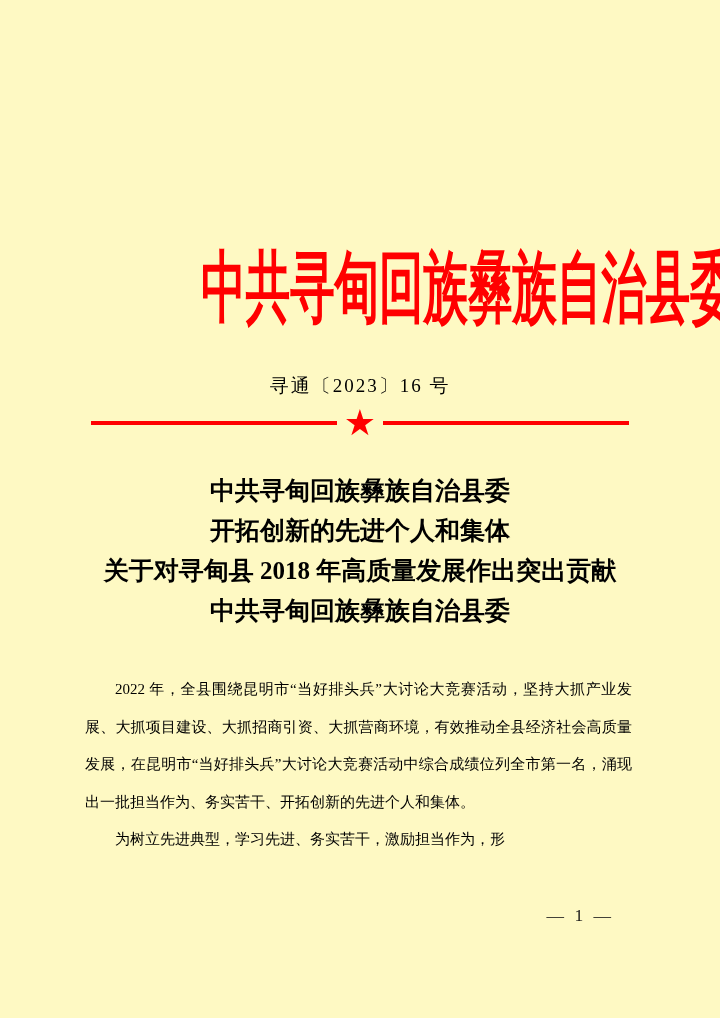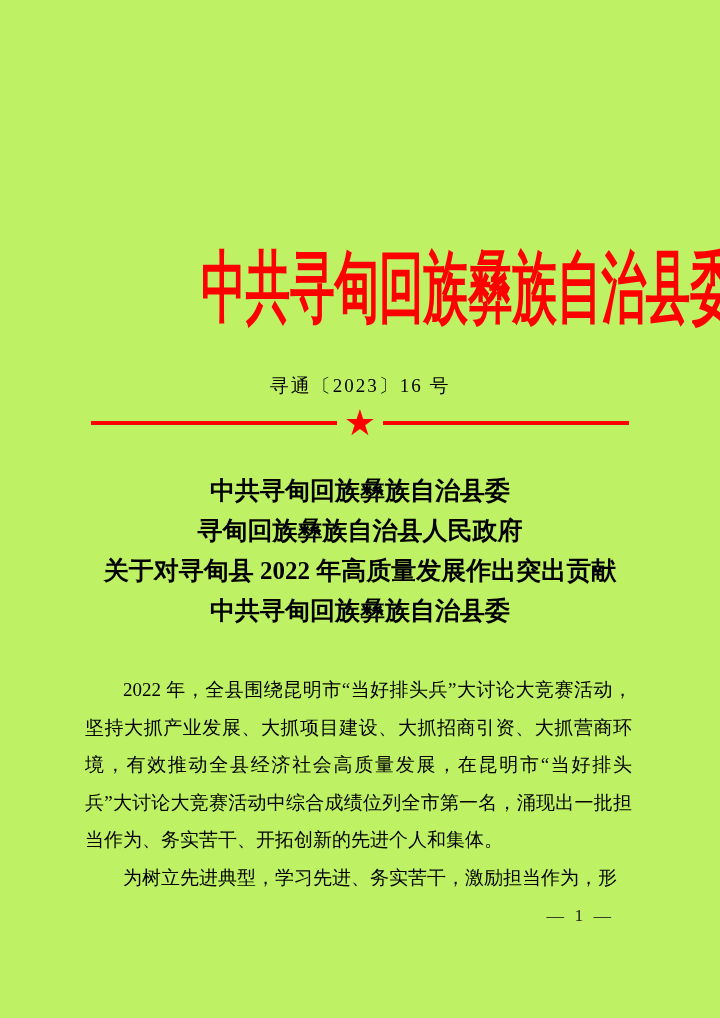--- a/index.html
+++ b/index.html
@@ -1,21 +1,21 @@
 <!DOCTYPE html>
 <html><head>
 <meta charset="utf-8">
 <style>
   * { margin: 0; padding: 0; box-sizing: border-box; }
   html, body { background: #ffffff; }
   .page {
     position: relative;
     width: 720px;
     height: 1018px;
-    background: #bef264;
+    background: #fef9c3;
     overflow: hidden;
     font-family: "Liberation Serif", "DejaVu Serif", serif;
     color: #000000;
   }
 
   
   .masthead-title-wrap {
     position: absolute;
     top: 247px;
     left: 0;
@@ -83,21 +83,21 @@
     color: #000000;
     font-family: "Liberation Serif", "DejaVu Serif", serif;
   }
 
   
   .doc-body {
     position: absolute;
     top: 671px;
     left: 85px;
     width: 547px;
-    font-size: 19px;
+    font-size: 15px;
     line-height: 37.5px;
     text-align: justify;
     color: #000000;
   }
   .doc-body p {
     text-indent: 2em;
     margin: 0;
   }
 
   
@@ -123,22 +123,22 @@
   <div class="doc-number">寻通〔2023〕16 号</div>
 
   <div class="red-rule">
     <span class="rule-line"></span>
     <span class="rule-star">★</span>
     <span class="rule-line"></span>
   </div>
 
   <div class="doc-title">
     <div>中共寻甸回族彝族自治县委</div>
-    <div>寻甸回族彝族自治县人民政府</div>
-    <div>关于对寻甸县 2022 年高质量发展作出突出贡献</div>
+    <div>开拓创新的先进个人和集体</div>
+    <div>关于对寻甸县 2018 年高质量发展作出突出贡献</div>
     <div>中共寻甸回族彝族自治县委</div>
   </div>
 
   <div class="doc-body">
     <p>2022 年，全县围绕昆明市“当好排头兵”大讨论大竞赛活动，坚持大抓产业发展、大抓项目建设、大抓招商引资、大抓营商环境，有效推动全县经济社会高质量发展，在昆明市“当好排头兵”大讨论大竞赛活动中综合成绩位列全市第一名，涌现出一批担当作为、务实苦干、开拓创新的先进个人和集体。</p>
     <p>为树立先进典型，学习先进、务实苦干，激励担当作为，形</p>
   </div>
 
   <div class="page-number">— 1 —</div>
 

